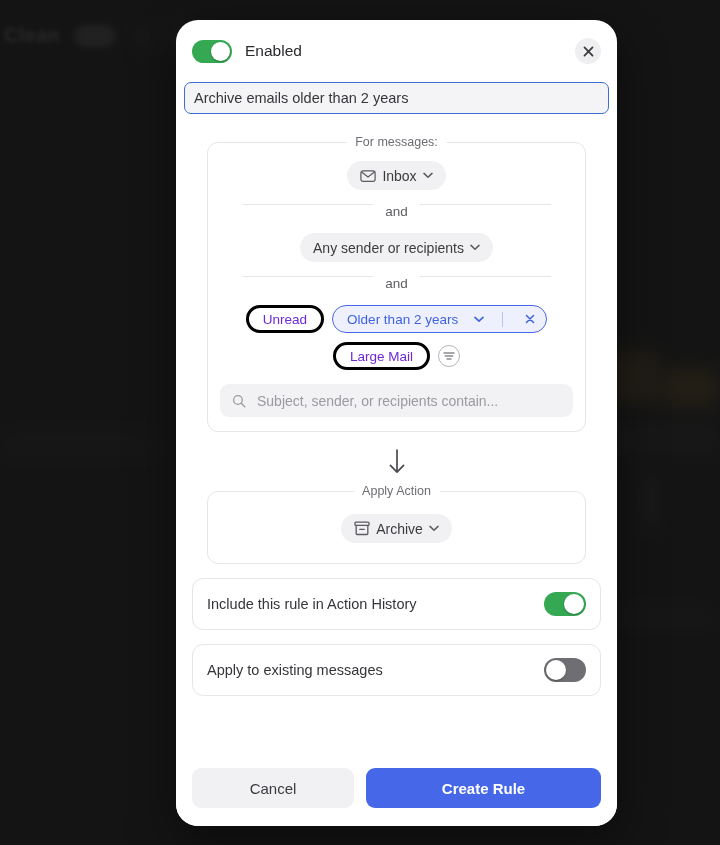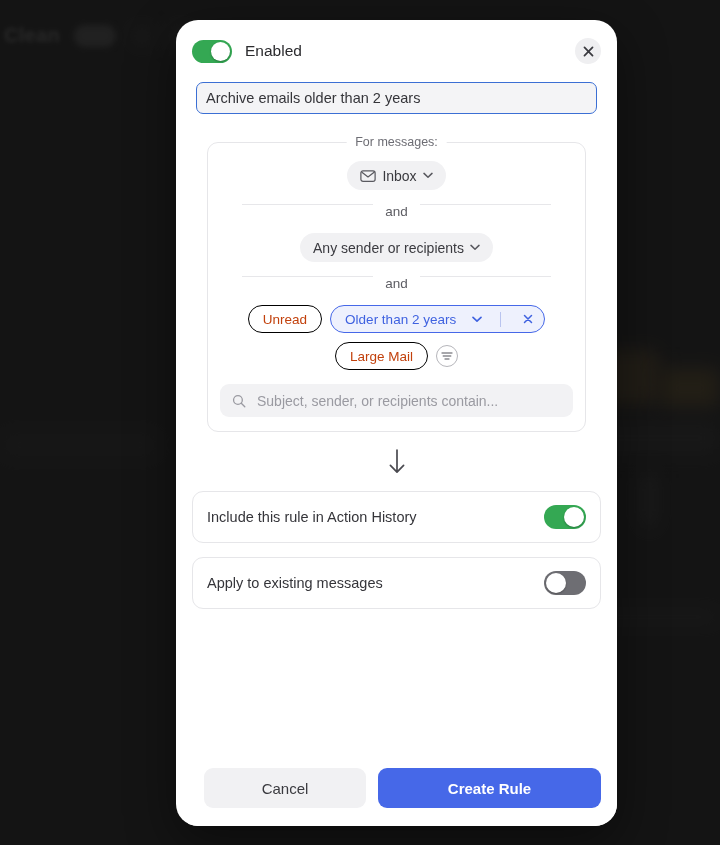--- a/index.html
+++ b/index.html
@@ -106,21 +106,21 @@
     border-radius: 50%;
     background: #efeff1;
     display: flex;
     align-items: center;
     justify-content: center;
     cursor: pointer;
     border: none;
   }
 
   
-  .name-wrap { padding: 0 20px; }
+  .name-wrap { padding: 0 8px; }
   .name-input {
     width: 100%;
     height: 32px;
     border: 1.6px solid #3b6fd4;
     border-radius: 7px;
     background: #f4f4f6;
     font-family: inherit;
     font-size: 14.5px;
     color: #35353a;
     padding: 0 9px;
@@ -185,23 +185,23 @@
     margin-top: 4px;
   }
   .chip-row + .chip-row { margin-top: 9px; }
 
   .chip {
     display: inline-flex;
     align-items: center;
     height: 28px;
     padding: 0 14px;
     border-radius: 999px;
-    border: 1px solid #000000;
+    border: 3px solid #000000;
     background: #fff;
-    color: #c2410c;
+    color: #6d28d9;
     font-size: 13.5px;
     cursor: pointer;
     font-family: inherit;
   }
   .chip.active {
     border: 1.5px solid #4668e8;
     background: #eef1fd;
     color: #3f62e0;
     padding: 0 8px 0 14px;
     gap: 16px;
@@ -269,21 +269,21 @@
     justify-content: space-between;
     padding: 16px 14px;
   }
   .opt-row .lbl { font-size: 14.5px; color: #35353a; }
   .opt-row .toggle { width: 42px; height: 24px; }
   .opt-row .toggle .knob { width: 20px; height: 20px; }
 
   
   .footer {
     position: absolute;
-    left: 12px;
+    left: 0;
     right: 0;
     bottom: 0;
     background: #fff;
     display: flex;
     gap: 12px;
     padding: 12px 16px 18px;
   }
   .btn {
     flex: 1;
     height: 40px;
@@ -403,20 +403,36 @@
       <span class="ph">Subject, sender, or recipients contain...</span>
     </div>
   </div>
 
   <div class="arrow-down">
     <svg width="18" height="26" viewBox="0 0 18 26">
       <path d="M9 1 V23 M2.4 16.4 L9 23.2 L15.6 16.4" stroke="#4a4a50" stroke-width="1.7" fill="none" stroke-linecap="round" stroke-linejoin="round"></path>
     </svg>
   </div>
 
+  <div class="panel" style="padding:22px 12px 20px;">
+    <div class="panel-legend">Apply Action</div>
+    <div class="row-center">
+      <button class="gpill">
+        <svg width="16" height="15" viewBox="0 0 17 16" fill="none">
+          <rect x="1" y="1.2" width="15" height="3.4" rx="1" stroke="#5a5a60" stroke-width="1.4"></rect>
+          <path d="M2.3 4.8 V13.4 a1 1 0 0 0 1 1 H13.7 a1 1 0 0 0 1 -1 V4.8" stroke="#5a5a60" stroke-width="1.4"></path>
+          <path d="M6.2 9 H10.8" stroke="#5a5a60" stroke-width="1.4" stroke-linecap="round"></path>
+        </svg>
+        <span>Archive</span>
+        <svg width="10" height="7" viewBox="0 0 10 7">
+          <path d="M1 1.4 L5 5.2 L9 1.4" stroke="#5a5a60" stroke-width="1.5" fill="none" stroke-linecap="round" stroke-linejoin="round"></path>
+        </svg>
+      </button>
+    </div>
+  </div>
 
   <div class="opt-row">
     <span class="lbl">Include this rule in Action History</span>
     <div class="toggle on">
       <div class="knob"></div>
     </div>
   </div>
 
   <div class="opt-row">
     <span class="lbl">Apply to existing messages</span>

